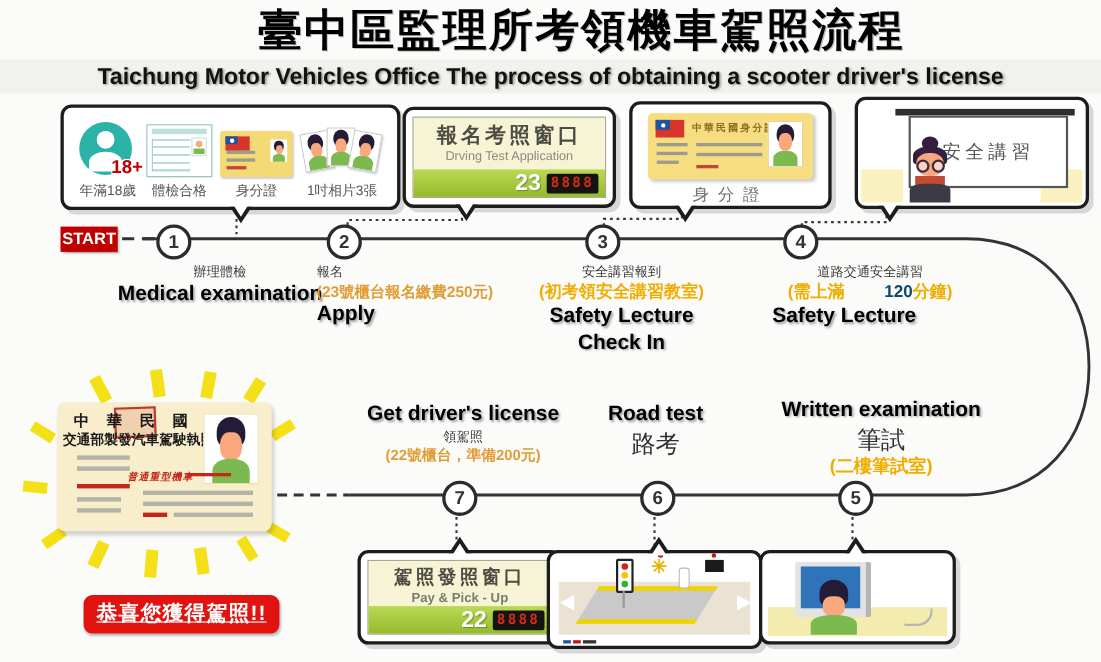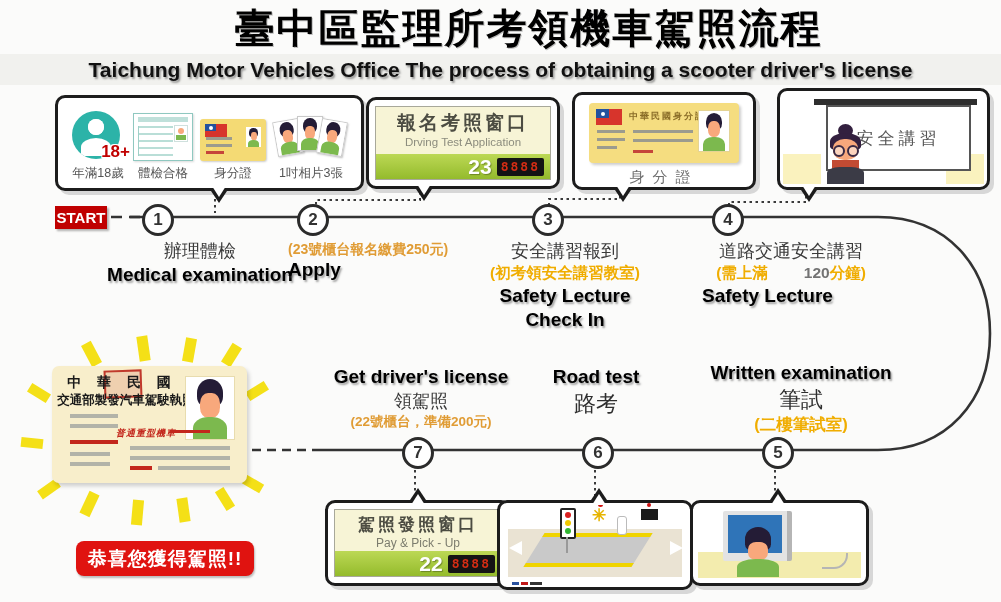--- a/index.html
+++ b/index.html
@@ -109,38 +109,38 @@
   .desk-band{position:absolute;left:5px;right:5px;bottom:5px;height:26px;background:#f3ecae;}
   .monitor{position:absolute;left:30px;top:8px;width:64px;height:50px;background:#e3e3e3;border-right:5px solid #b5b5b5;border-radius:2px;}
   .screen{position:absolute;left:5px;top:4px;right:5px;bottom:8px;background:#2f74b8;}
   .examinee{position:absolute;left:42px;top:24px;width:46px;height:50px;}
   .examinee .hair{position:absolute;left:10px;top:0;width:26px;height:24px;background:#241c36;border-radius:50% 50% 28% 28%;}
   .examinee .face{position:absolute;left:13px;top:15px;width:20px;height:18px;background:#f8a87c;border-radius:40%;}
   .examinee .shirt{position:absolute;left:2px;top:32px;width:42px;height:18px;background:#7cb94e;border-radius:45% 45% 0 0;}
   .cable{position:absolute;right:18px;bottom:14px;width:24px;height:14px;border:2px solid #b5b5b5;border-top:none;border-left:none;border-radius:0 0 14px 0;}
   
   .step-block{position:absolute;text-align:center;line-height:1.3;}
-  .zh{font-size:18px;color:#3a3a3a;}
+  .zh{font-size:12px;color:#3a3a3a;}
   .zh-big{font-size:22px;color:#2f2f2f;}
   .note{font-size:14px;font-weight:bold;color:#e09c35;}
   .note-gold{font-size:15.5px;font-weight:bold;color:#f0ad00;}
-  .hl-red{color:#737373;padding-left:36px;}
+  .hl-red{color:#0c4a6e;padding-left:36px;}
   .en{font-size:19px;font-weight:bold;color:#000;text-shadow:1.5px 1.5px 2px rgba(90,90,90,.55);}
   
   .license{position:absolute;left:52px;top:366px;width:195px;height:117px;background:#f8eecb;border-radius:7px;box-shadow:2px 3px 4px rgba(0,0,0,.18);}
   .license .t1{position:absolute;left:0;top:8px;width:140px;text-align:center;font-size:14px;font-weight:bold;color:#1a1a1a;letter-spacing:6px;}
   .license .stamp{position:absolute;left:52px;top:4px;width:34px;height:24px;border:2px solid #c0392b;background:rgba(200,70,50,.18);transform:rotate(-2deg);}
   .license .t2{position:absolute;left:0;top:26px;width:148px;text-align:center;font-size:12.5px;font-weight:bold;color:#1a1a1a;}
   .license .ph{position:absolute;right:12px;top:10px;width:48px;height:62px;background:#fff;border:1px solid #e8dcae;}
   .license .ln{position:absolute;height:3.5px;background:#b3b3a8;}
   .license .red{background:#c3271c;}
   .license .cls{position:absolute;left:64px;top:61px;font-size:9px;font-weight:bold;color:#c3271c;letter-spacing:1px;font-style:italic;}
   .ray{position:absolute;background:#f4e017;}
   .congrats{position:absolute;left:76px;top:541px;width:178px;height:35px;background:#e01310;border-radius:8px;
-      color:#fff;font-size:19px;font-weight:bold;text-align:center;line-height:35px;letter-spacing:1px;box-shadow:1px 2px 2px rgba(0,0,0,.25);}
+      color:#fff;font-size:19px;font-weight:bold;text-align:center;line-height:35px;letter-spacing:1px;box-shadow:1px 2px 2px rgba(0,0,0,.25);text-decoration:underline;}
 </style>
 </head>
 <body>
 
 <div class="canvas">
 
   <div class="page-title">臺中區監理所考領機車駕照流程</div>
   <div class="subtitle-band"></div>
   <div class="page-subtitle">Taichung Motor Vehicles Office The process of obtaining a scooter  driver's license</div>
 
@@ -291,20 +291,21 @@
         <div class="body"></div>
     </div>
   </div>
 
   <div class="step-block" style="left:68px;top:240px;width:264px;">
     <div class="zh">辦理體檢</div>
     <div class="en">Medical examination</div>
   </div>
 
   <div class="step-block" style="left:288px;top:240px;width:215px;text-align:left;">
+    <div class="zh">報名</div>
     <div class="note">(23號櫃台報名繳費250元)</div>
     <div class="en">Apply</div>
   </div>
 
   <div class="step-block" style="left:462px;top:240px;width:206px;">
     <div class="zh">安全講習報到</div>
     <div class="note-gold">(初考領安全講習教室)</div>
     <div class="en">Safety Lecture</div>
     <div class="en">Check In</div>
   </div>
@@ -368,21 +369,21 @@
     <div class="ln" style="left:78px;top:80px;width:100px;"></div>
     <div class="ln" style="left:78px;top:90px;width:100px;"></div>
     <div class="ln red" style="left:78px;top:100px;width:22px;"></div>
     <div class="ln" style="left:106px;top:100px;width:72px;"></div>
   </div>
   <div class="congrats">恭喜您獲得駕照!!</div>
 
   <div class="bubble tail-up" style="left:325px;top:500px;width:180px;height:80px;--tx:50%;">
     <div class="sign">
       <div class="t" style="font-size:17px;">駕照發照窗口</div>
-      <div class="s" style="font-size:12px;font-weight:normal;color:#7c7c6e;text-align:center;">Pay &amp; Pick - Up</div>
+      <div class="s" style="font-size:12px;font-weight:bold;color:#7c7c6e;text-align:center;">Pay &amp; Pick - Up</div>
       <div class="bar">
         <span class="num">22</span>
         <span class="led">8888</span>
       </div>
     </div>
   </div>
 
   <div class="bubble tail-up" style="left:497px;top:500px;width:190px;height:84px;--tx:52%;">
     <div class="ground"></div>
     <div class="track"></div>

